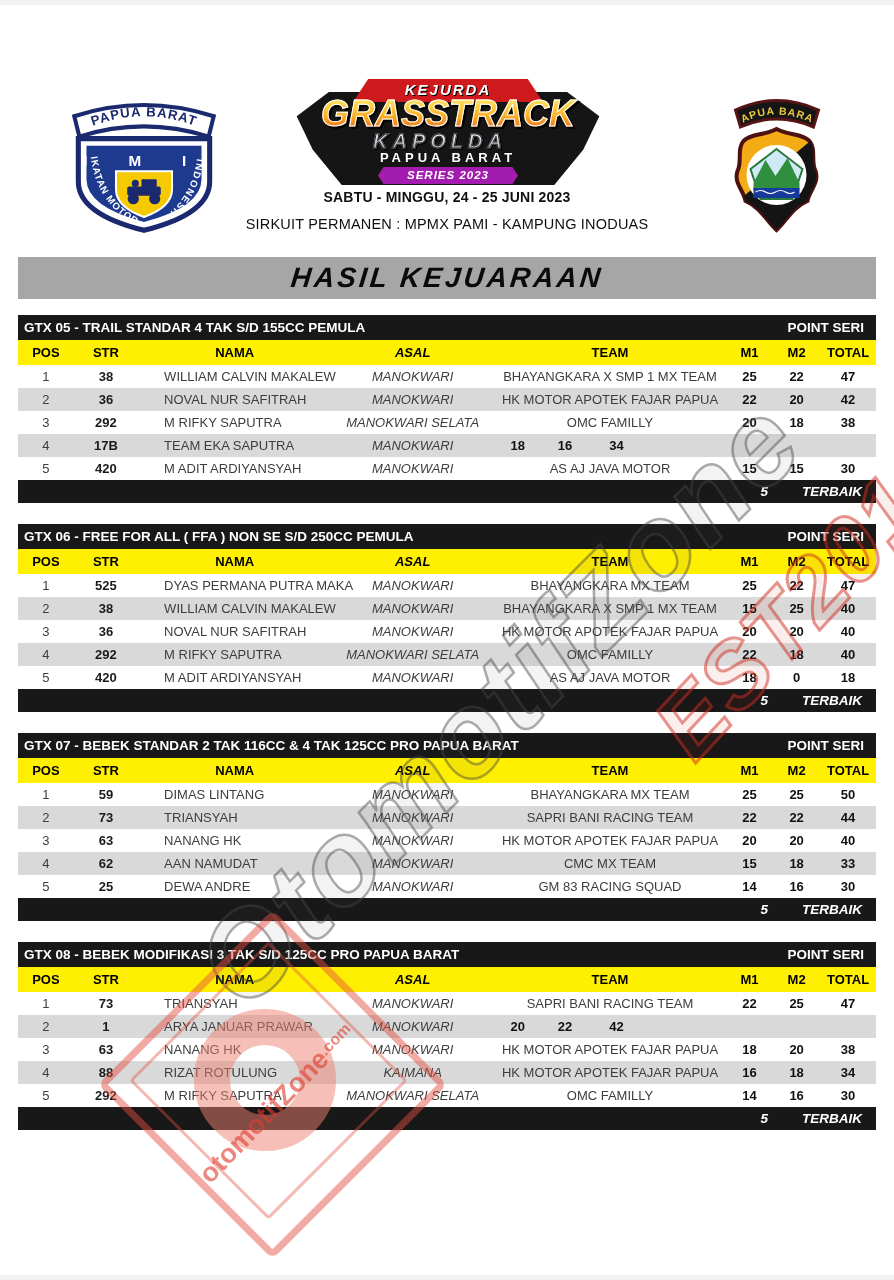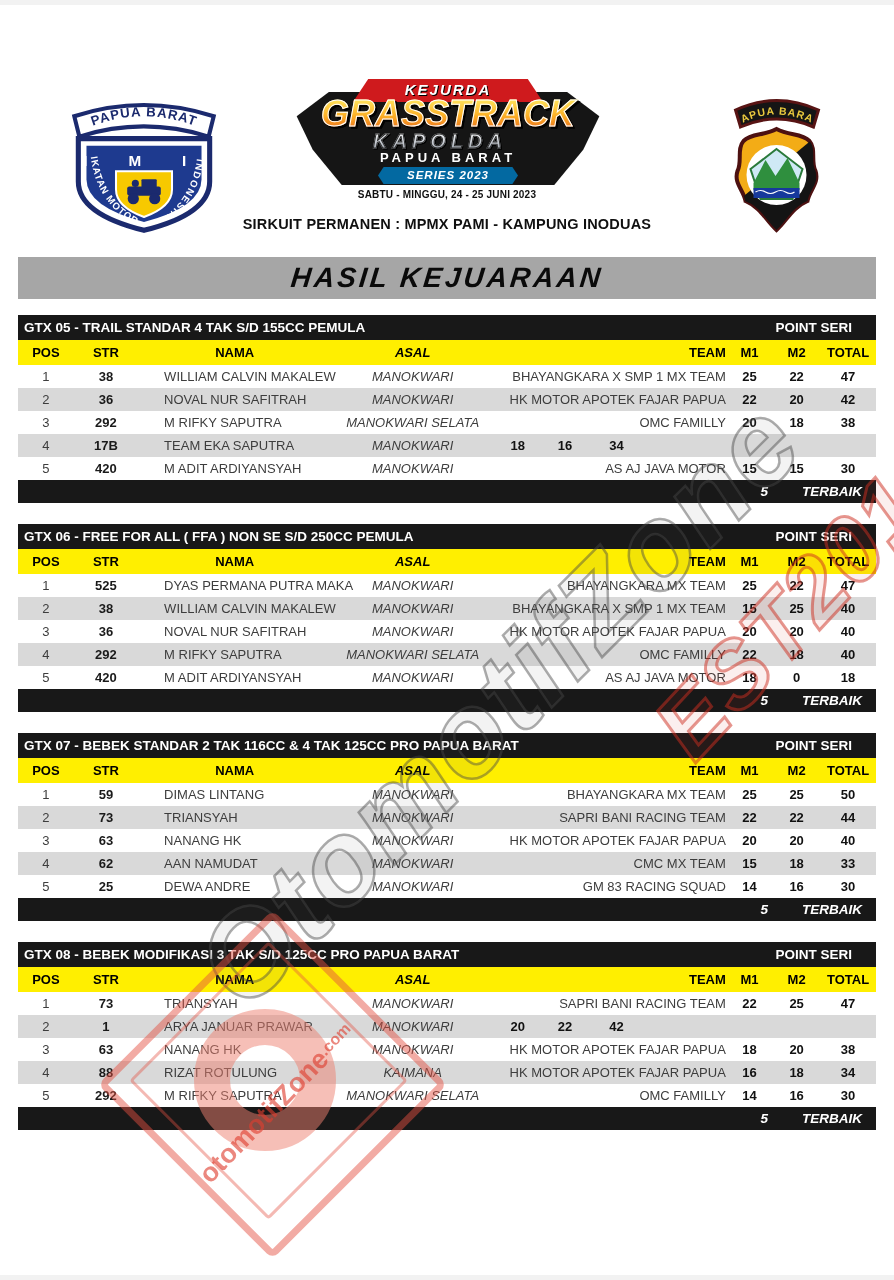--- a/index.html
+++ b/index.html
@@ -18,38 +18,38 @@
      clip-path:polygon(8% 0,92% 0,100% 100%,0 100%);text-shadow:1px 1px 0 #000;}
   .lc-grass{top:17px;left:0;right:0;font-size:36px;line-height:1;font-weight:900;font-style:italic;
      letter-spacing:0px;background:linear-gradient(180deg,#ffef6a 0%,#fcb026 55%,#e4641c 100%);
      -webkit-background-clip:text;background-clip:text;color:transparent;
      -webkit-text-stroke:1px #fff;filter:drop-shadow(2px 2px 0 rgba(0,0,0,.95));}
   .lc-kapolda{top:52px;left:0;right:16px;font-size:20px;line-height:1;font-weight:900;font-style:italic;
      letter-spacing:5px;background:linear-gradient(180deg,#ffffff,#c3c8cf 60%,#8d939c);
      -webkit-background-clip:text;background-clip:text;color:transparent;
      -webkit-text-stroke:1px #2b2b2b;filter:drop-shadow(1px 1px 0 #000);}
   .lc-pb{top:72px;left:0;right:0;font-size:13px;line-height:1;font-weight:bold;color:#fff;letter-spacing:4px;}
-  .lc-series{top:88px;left:97px;width:140px;height:17px;background:#0369a1;color:#fff;
+  .lc-series{top:88px;left:97px;width:140px;height:17px;background:#a21caf;color:#fff;
      font-weight:bold;font-style:italic;font-size:11.5px;line-height:16px;letter-spacing:1px;
      clip-path:polygon(4% 0,96% 0,100% 50%,96% 100%,4% 100%,0 50%);}
-  .date-line{left:0;right:0;top:184px;text-align:center;font-weight:bold;font-size:10px;color:#101010;letter-spacing:.2px;}
-  .venue-line{left:0;right:0;top:211px;text-align:center;font-weight:bold;font-size:14.5px;color:#101010;letter-spacing:.2px;}
+  .date-line{left:0;right:0;top:184px;text-align:center;font-weight:bold;font-size:14px;color:#101010;letter-spacing:.2px;}
+  .venue-line{left:0;right:0;top:211px;text-align:center;font-weight:normal;font-size:14.5px;color:#101010;letter-spacing:.2px;}
   
   .content{position:absolute;top:252px;left:18px;right:18px;}
   .banner{height:42px;background:#a6a6a6;margin-bottom:16px;display:flex;align-items:center;justify-content:center;}
   .banner span{font-size:28px;font-weight:bold;font-style:italic;letter-spacing:3px;color:#0a0a0a;transform:skewX(-6deg);}
   .gtx{margin-bottom:21px;font-size:13px;}
   .gtx-title{background:#181818;color:#fff;height:25px;display:flex;align-items:center;
-     justify-content:space-between;padding:0 24px 0 6px;font-weight:bold;font-size:13.5px;}
+     justify-content:space-between;padding:0 12px 0 6px;font-weight:bold;font-size:13.5px;}
   .gtx-head{display:flex;background:#ffef00;height:25px;align-items:center;font-weight:bold;color:#000;}
   .trow{display:flex;height:23px;align-items:center;color:#3d3d3d;background:#fff;}
   .trow.even{background:#d9d9d9;}
   .cell{display:block;text-align:center;white-space:nowrap;line-height:23px;box-sizing:border-box;}
   .col0{width:6.5%;}.col1{width:7.5%;}.col2{width:22.5%;}.col3{width:19%;font-style:italic;}
-  .col4{width:27%;text-align:right;}.col5{width:5.5%;}.col6{width:5.5%;}.col7{width:6.5%;}
+  .col4{width:27%;}.col5{width:5.5%;}.col6{width:5.5%;}.col7{width:6.5%;}
   .trow .col1{font-weight:bold;color:#1a1a1a;}
   .trow .col2{text-align:left;padding-left:26px;}
   .trow .col5,.trow .col6,.trow .col7{font-weight:bold;color:#111;}
   .gtx-foot{background:#181818;height:23px;display:flex;align-items:center;justify-content:flex-end;
      gap:34px;padding-right:14px;color:#fff;font-weight:bold;font-style:italic;font-size:13.5px;}
   
   .wm{position:absolute;pointer-events:none;z-index:30;white-space:nowrap;}
   .wm-big{left:168px;top:932px;transform:rotate(-45deg);transform-origin:0 0;
      font-size:118px;font-weight:900;font-style:italic;color:rgba(90,90,90,.07);
      -webkit-text-stroke:2.5px rgba(72,72,72,.45);letter-spacing:2px;}

